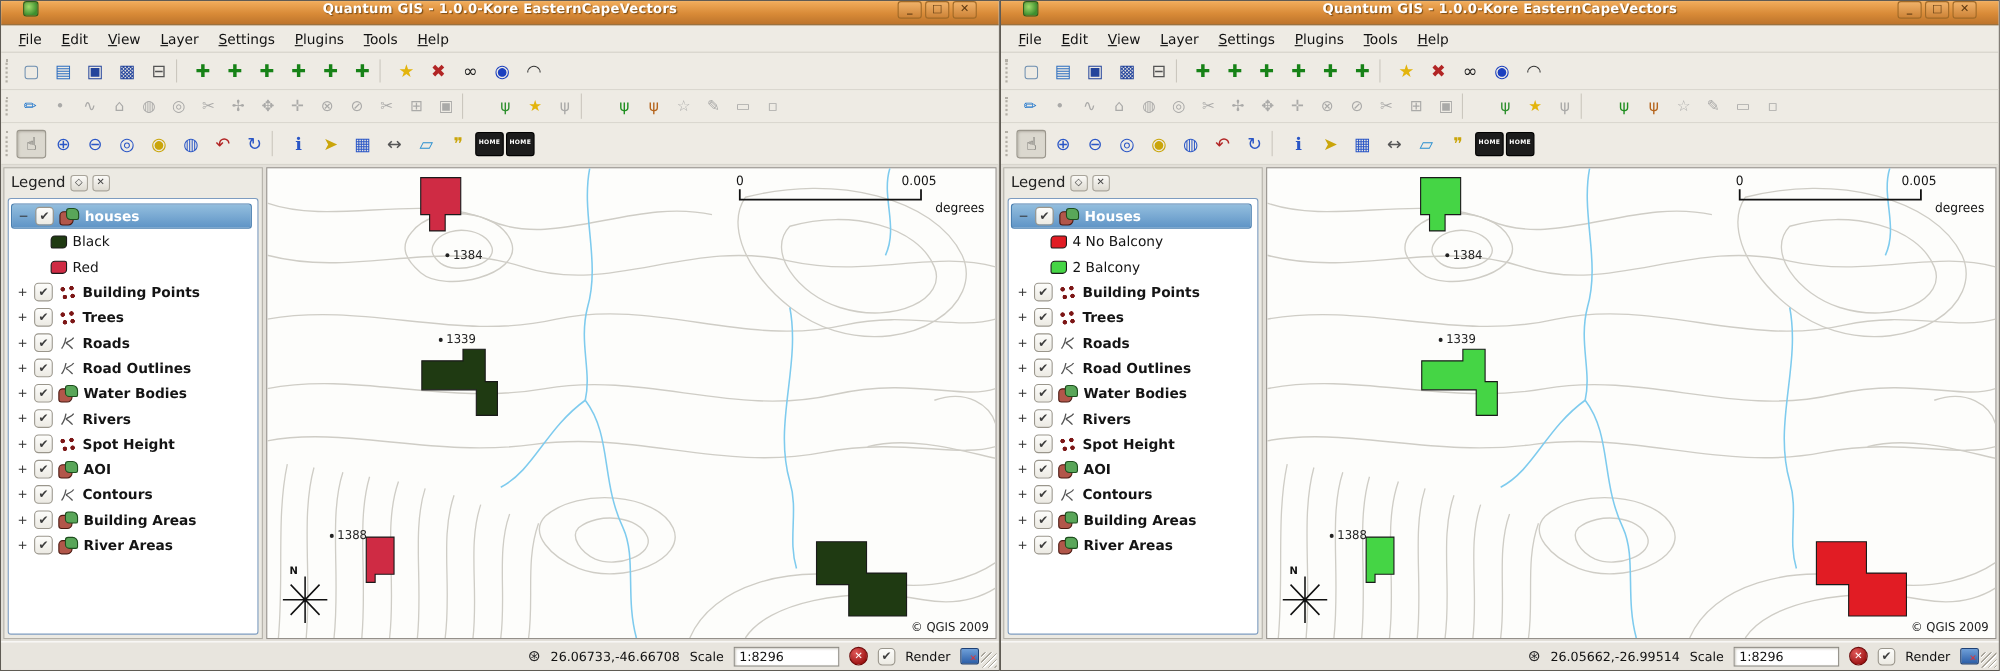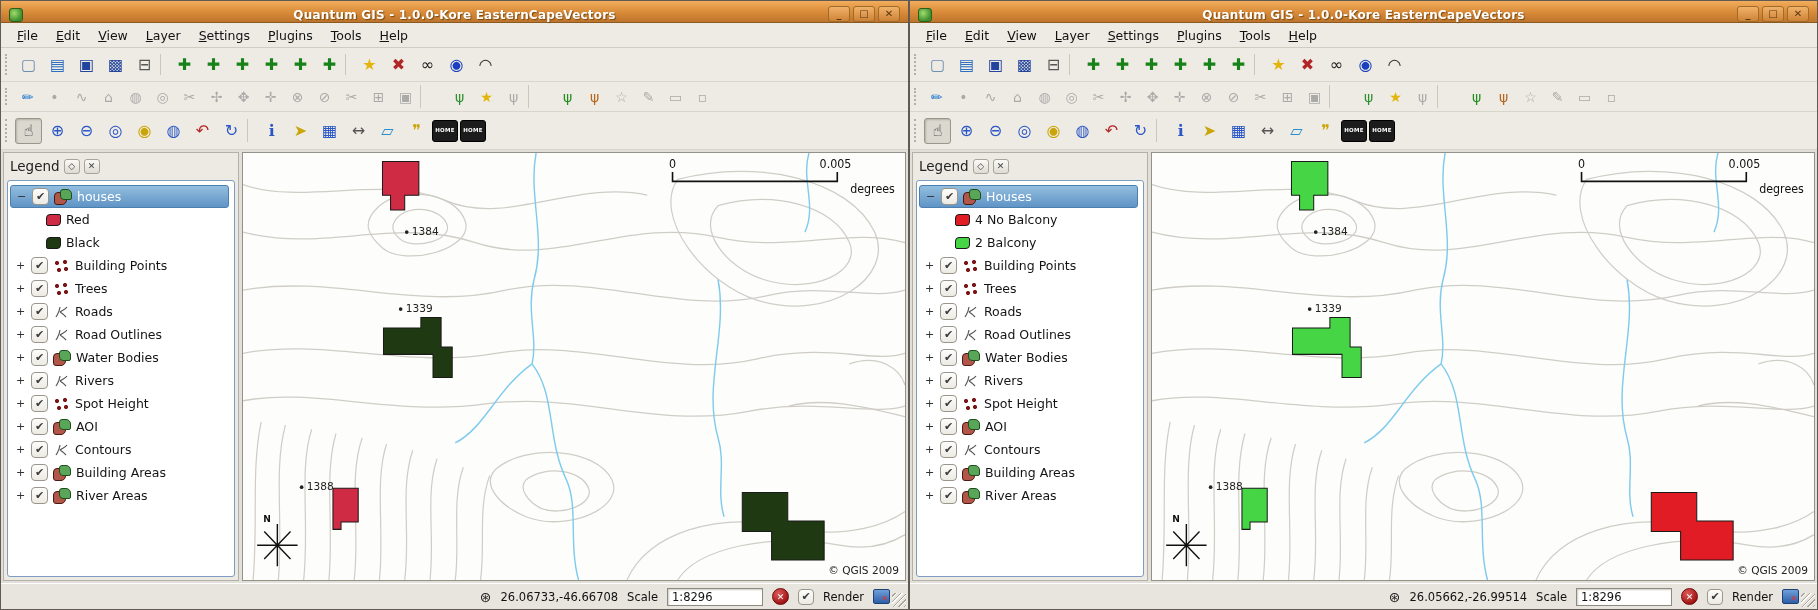--- a/index.html
+++ b/index.html
@@ -1,21 +1,21 @@
 <!DOCTYPE html>
 <html><head>
 <meta charset="utf-8">
 <style>
   * { box-sizing: border-box; margin: 0; padding: 0; }
   body { font-family: "DejaVu Sans", "Liberation Sans", sans-serif; background:#555; }
   .screen { width:1818px; height:610px; display:flex; }
   .window { width:909px; height:610px; display:flex; flex-direction:column; border:1px solid #5f5b54; background:#e8e5de; overflow:hidden; }
 
   
-  .titlebar { height:22px; flex:0 0 22px; display:flex; align-items:flex-end; padding:0 8px;
+  .titlebar { height:22px; flex:0 0 22px; display:flex; align-items:flex-start; padding:0 20px;
     background:linear-gradient(#f0ab58,#d8initial 0%) ; background:linear-gradient(#f2ad5c 0%, #d88a37 55%, #bd742c 100%);
     border-bottom:1px solid #8a5a20; position:relative; }
   .app-icon { width:14px; height:14px; border-radius:3px; margin-right:6px;
     background:radial-gradient(circle at 35% 35%, #9fdc6a, #3f8f2f 70%); border:1px solid #2c5f1e; }
   .title-text { position:absolute; left:0; right:0; text-align:center; color:#fff; font-size:12px; font-weight:bold;
     text-shadow:1px 1px 1px #7a4a12; letter-spacing:.2px; pointer-events:none; }
   .winbtns { margin-left:auto; display:flex; gap:3px; z-index:2; }
   .wbtn { width:22px; height:16px; display:flex; align-items:center; justify-content:center;
     background:linear-gradient(#f0b269,#cd8337); border:1px solid #9c6categories; border:1px solid #a06a28; border-radius:3px;
     color:#5a3710; font-size:10px; font-weight:bold; line-height:1; }
@@ -65,21 +65,21 @@
     background:#59a659; border:1px solid #1e4d1e; border-radius:3px 5px 2px 4px; }
   .legend-row.icon-points .licon-points { display:inline-block; width:17px; height:14px; flex:0 0 17px;
     background:
       radial-gradient(circle at 4px 4px, #7c1616 1.8px, transparent 2.3px),
       radial-gradient(circle at 12px 3px, #7c1616 1.8px, transparent 2.3px),
       radial-gradient(circle at 6px 11px, #7c1616 1.8px, transparent 2.3px),
       radial-gradient(circle at 13px 10px, #7c1616 1.8px, transparent 2.3px); }
   .legend-row.icon-line .licon-line { display:inline-block; width:17px; height:15px; flex:0 0 17px; }
   .legend-row.icon-swatch .licon-swatch { display:inline-block; width:15px; height:12px; flex:0 0 15px;
     border:1px solid #1a1a1a; border-radius:4px 2px 4px 2px; }
-  .llabel { font-size:12.5px; font-weight:normal; color:#141414; white-space:nowrap; }
+  .llabel { font-size:12.5px; font-weight:bold; color:#141414; white-space:nowrap; }
   .child .llabel { font-weight:normal; }
   .legend-row.selected { background:linear-gradient(#93bede,#5f94c6); border:1px solid #4a7fb0; border-radius:3px; margin-right:3px; }
   .legend-row.selected .llabel { color:#fff; }
 
   .map-area { flex:1; border:1px solid #94908a; background:#fdfdfb; position:relative; min-width:0; }
   .map-area svg { position:absolute; inset:0; width:100%; height:100%; }
 
   
   .statusbar { height:26px; flex:0 0 26px; display:flex; align-items:center; background:#e8e5de;
     border-top:1px solid #fff; font-size:11.5px; color:#111; padding:0 2px 0 8px; position:relative; }
@@ -267,27 +267,27 @@
         <div class="legend-tree">
             <div class="legend-row layer selected icon-polygon">
             <span class="exp">−</span>
             <span class="chk">✔</span>
             <span class="licon licon-polygon"></span>
 
             <span class="llabel">houses</span>
           </div>
             <div class="legend-row child icon-swatch">
 
+            <span class="licon licon-swatch" style="background: rgb(31, 58, 18);"></span>
+            <span class="llabel">Black</span>
+          </div>
+            <div class="legend-row child icon-swatch">
+
             <span class="licon licon-swatch" style="background: rgb(207, 43, 68);"></span>
             <span class="llabel">Red</span>
-          </div>
-            <div class="legend-row child icon-swatch">
-
-            <span class="licon licon-swatch" style="background: rgb(31, 58, 18);"></span>
-            <span class="llabel">Black</span>
           </div>
             <div class="legend-row layer icon-points">
             <span class="exp">+</span>
             <span class="chk">✔</span>
 
             <span class="licon licon-points"></span>
 
             <span class="llabel">Building Points</span>
           </div>
             <div class="legend-row layer icon-points">

